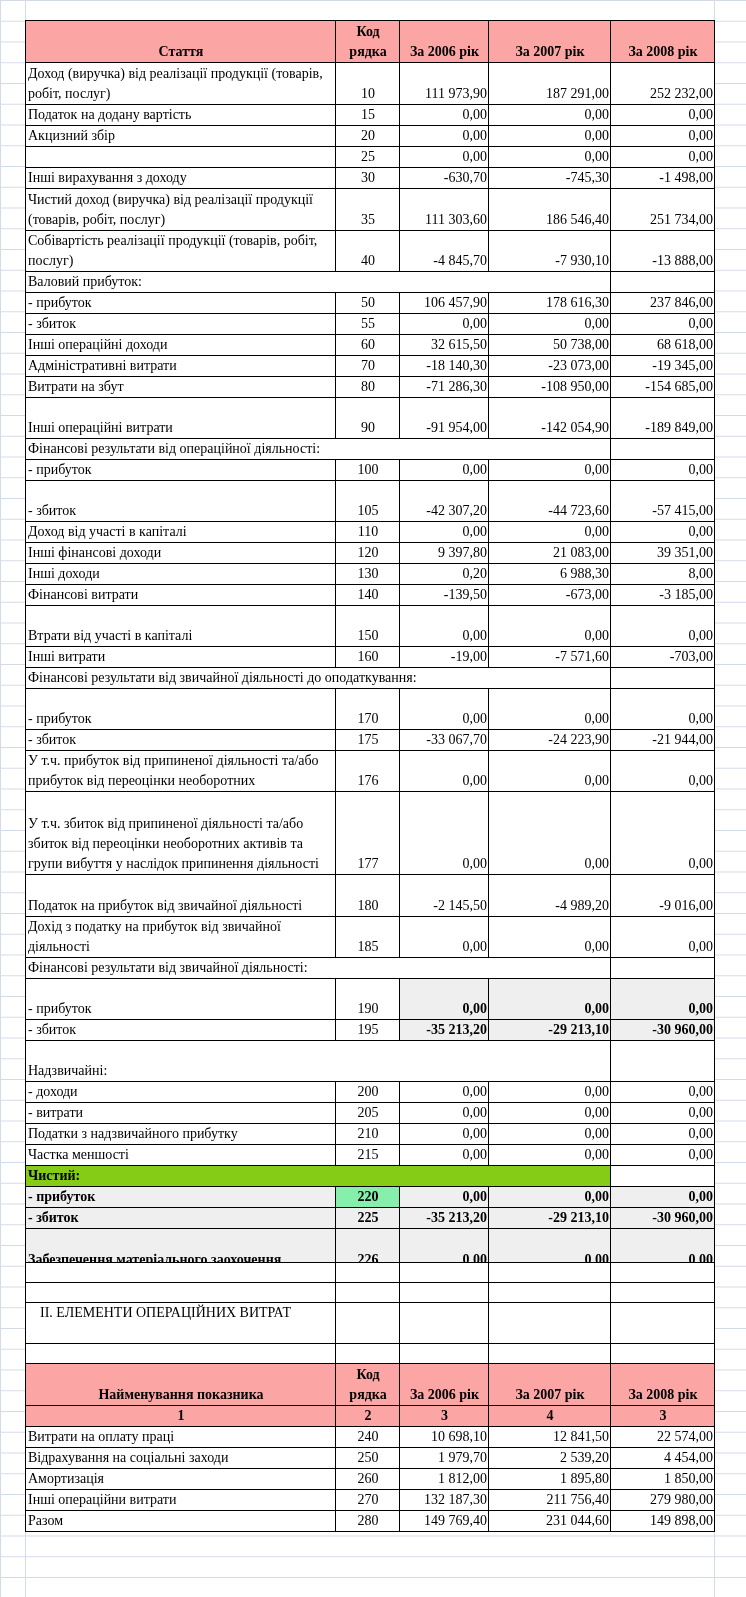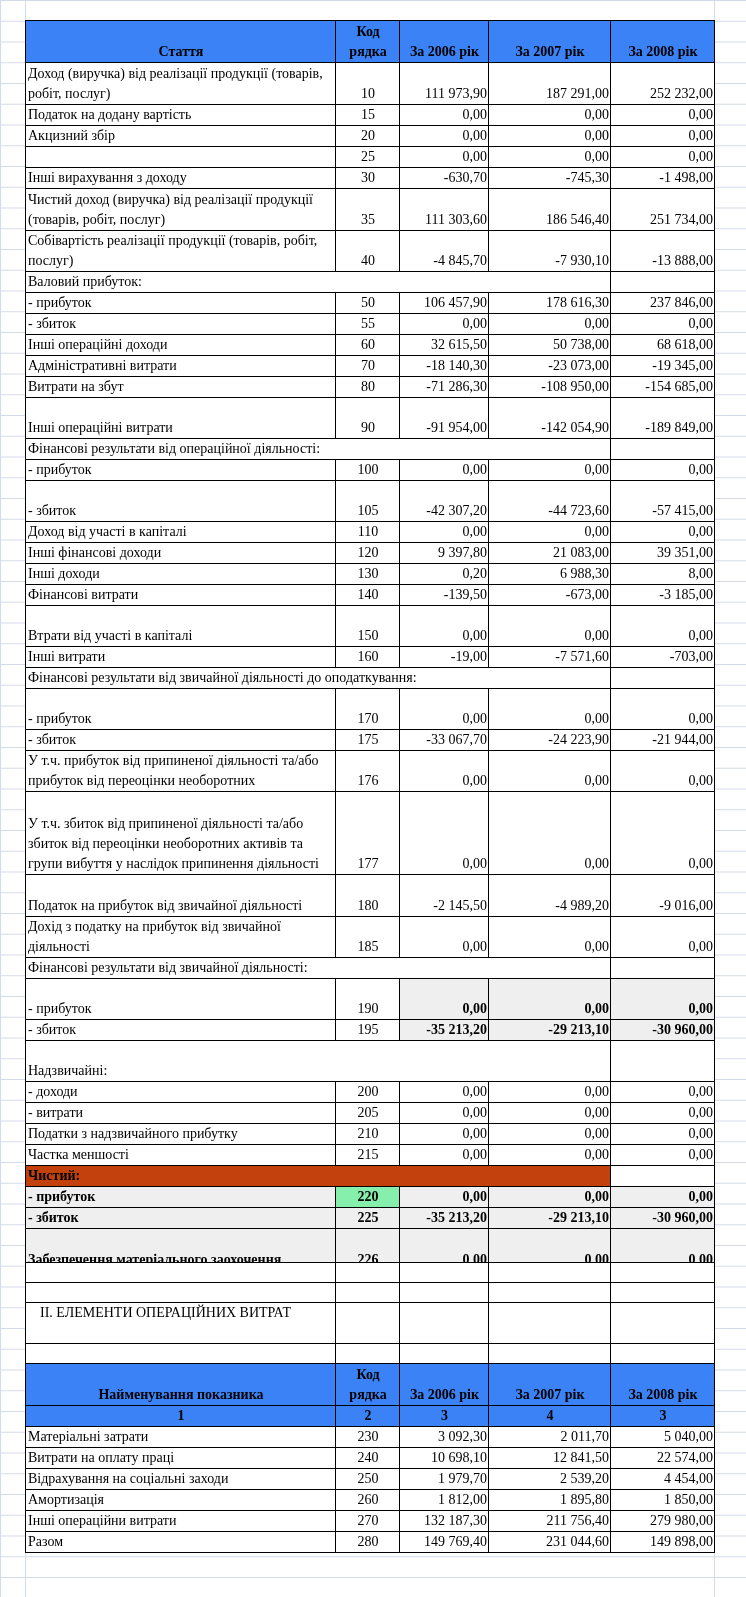--- a/index.html
+++ b/index.html
@@ -18,21 +18,21 @@
   table.fin {
     position:absolute; left:25px; border-collapse:collapse; table-layout:fixed;
     background:#fff;
   }
   table.fin td {
     border:1px solid #000; padding:0 1px 0 2px; vertical-align:bottom;
     line-height:20px; overflow:hidden; white-space:normal;
   }
   table.fin td.code { text-align:center; }
   table.fin td.num { text-align:right; white-space:nowrap; }
-  table.fin tr.hdr td { background:#3b82f6; font-weight:bold; text-align:center; }
+  table.fin tr.hdr td { background:#fca5a5; font-weight:bold; text-align:center; }
   table.fin tr.bold td { font-weight:bold; }
   td.sec { text-align:left; padding-left:14px !important; vertical-align:top !important; }
   col.c1 { width:310px; }
   col.c2 { width:64px; }
   col.c3 { width:89px; }
   col.c4 { width:122px; }
   col.c5 { width:104px; }
 </style>
 </head>
 <body>
@@ -305,21 +305,21 @@
           <td class="num val">0,00</td>
         </tr>
         <tr style="height: 20px;">
           <td class="">Частка меншості</td>
           <td class="code">215</td>
           <td class="num val">0,00</td>
           <td class="num val">0,00</td>
           <td class="num val">0,00</td>
         </tr>
         <tr class="bold" style="height: 20px;">
-          <td colspan="4" style="background: #c2410c;">Чистий:</td>
+          <td colspan="4" style="background: #84cc16;">Чистий:</td>
           <td></td>
         </tr>
         <tr class="bold" style="height: 20px;">
           <td class="" style="background: rgb(239, 239, 239);">- прибуток</td>
           <td class="code" style="background: #86efac;">220</td>
           <td class="num val" style="background: rgb(239, 239, 239);">0,00</td>
           <td class="num val" style="background: rgb(239, 239, 239);">0,00</td>
           <td class="num val" style="background: rgb(239, 239, 239);">0,00</td>
         </tr>
         <tr class="bold" style="height: 20px;">
@@ -386,27 +386,20 @@
     <tr class="hdr" style="height:20px">
       <td>1</td>
       <td>2</td>
       <td>3</td>
       <td>4</td>
       <td>3</td>
     </tr>
     </tbody>
       <tbody id="t2body">
         <tr style="height: 20px;">
-          <td class="">Матеріальні затрати</td>
-          <td class="code">230</td>
-          <td class="num">3 092,30</td>
-          <td class="num">2 011,70</td>
-          <td class="num">5 040,00</td>
-        </tr>
-        <tr style="height: 20px;">
           <td class="">Витрати на оплату праці</td>
           <td class="code">240</td>
           <td class="num">10 698,10</td>
           <td class="num">12 841,50</td>
           <td class="num">22 574,00</td>
         </tr>
         <tr style="height: 20px;">
           <td class="">Відрахування на соціальні заходи</td>
           <td class="code">250</td>
           <td class="num">1 979,70</td>

